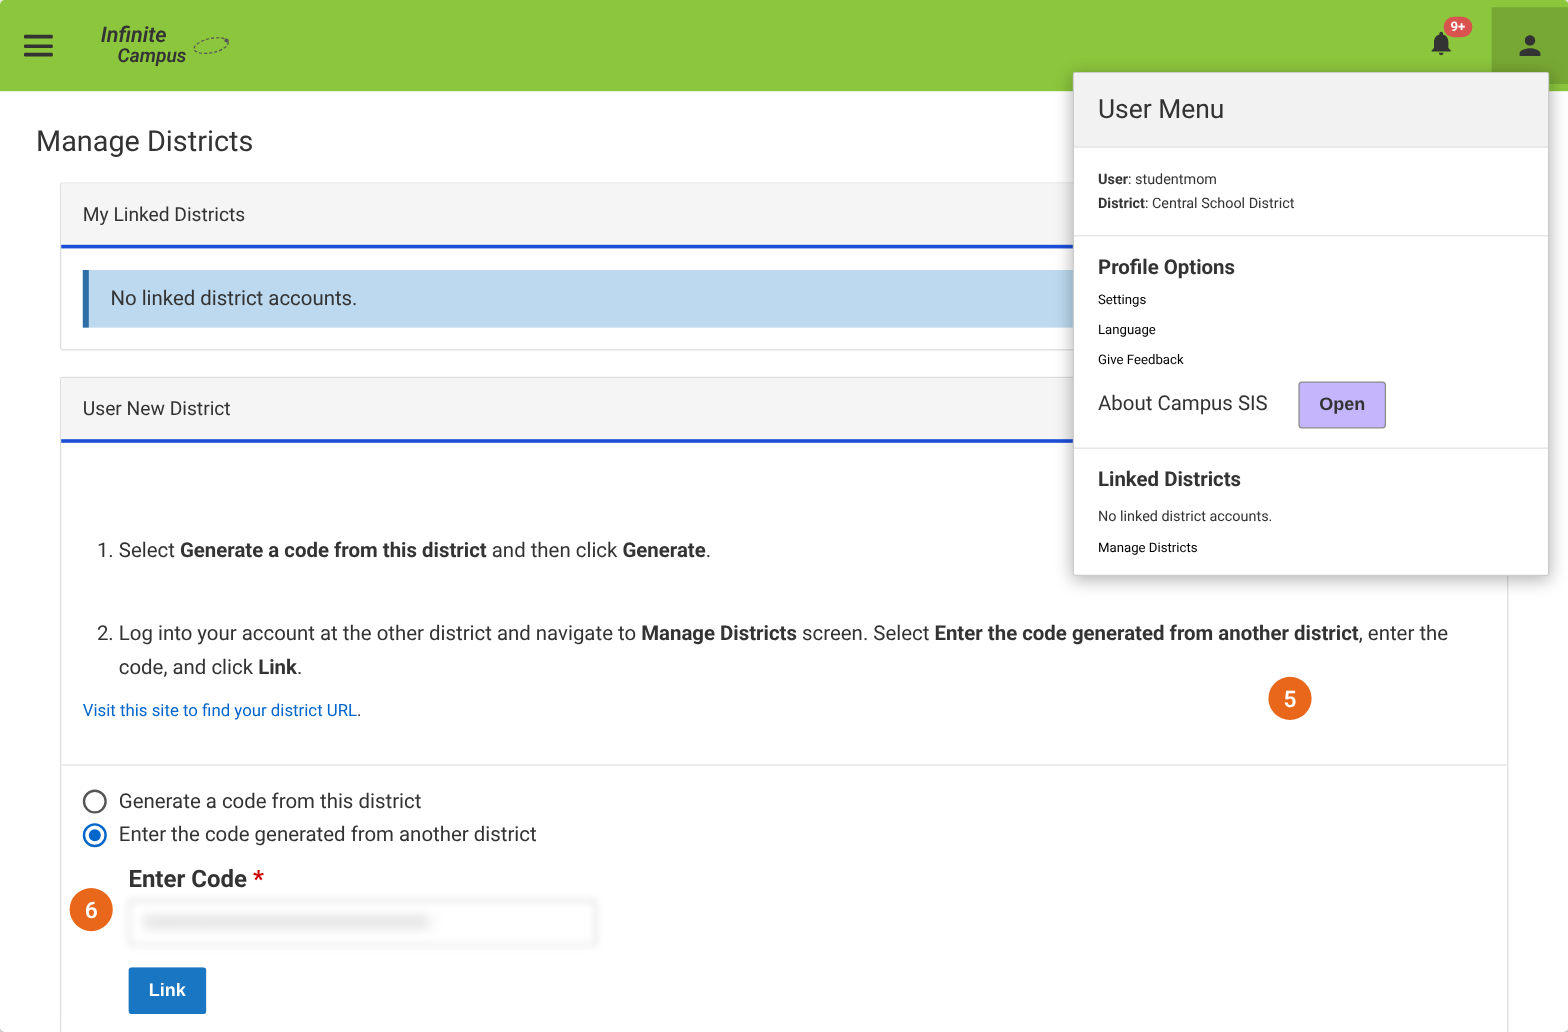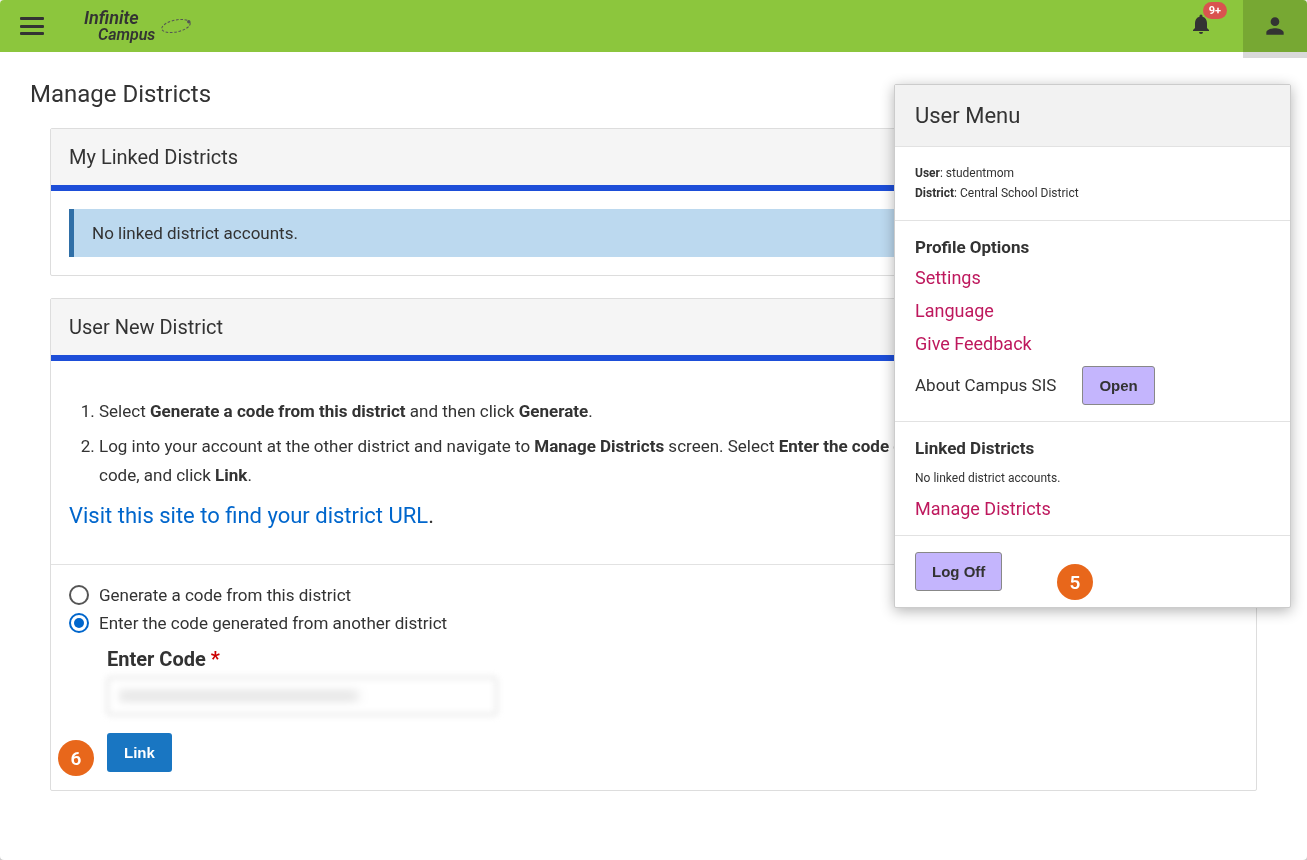--- a/index.html
+++ b/index.html
@@ -1,62 +1,62 @@
 <!DOCTYPE html>
 <html><head>
 <meta charset="utf-8">
 <style>
 * { box-sizing: border-box; margin: 0; padding: 0; }
 body { font-family: -apple-system, BlinkMacSystemFont, "Segoe UI", Roboto, Arial, sans-serif; background: #fff; color: #333; }
 .frame { width: 1307px; height: 860px; position: relative; overflow: hidden; box-shadow: 0 4px 12px rgba(0,0,0,0.5); border-radius: 4px; }
-.header { height: 52px; background: #8cc63d; display: flex; align-items: center; padding: 0 20px; }
+.header { height: 76px; background: #8cc63d; display: flex; align-items: center; padding: 0 20px; }
 .hamburger { width: 24px; height: 18px; display: flex; flex-direction: column; justify-content: space-between; cursor: pointer; margin-right: 40px; }
 .hamburger span { display: block; height: 3px; background: #333; border-radius: 1px; }
 .logo { display: flex; align-items: center; font-style: italic; font-weight: 600; color: #333; font-size: 18px; line-height: 1; }
 .logo-text { display: flex; flex-direction: column; }
 .logo small { font-size: 16px; padding-left: 14px; }
 .logo-swoosh { width: 34px; height: 20px; margin-left: 4px; }
 .header-spacer { flex: 1; }
 .bell-wrap { position: relative; margin-right: 30px; cursor: pointer; }
 .bell-icon { width: 24px; height: 24px; }
 .badge { position: absolute; top: -10px; right: -14px; background: #d9534f; color: #fff; font-size: 11px; font-weight: bold; padding: 2px 6px; border-radius: 10px; }
 .user-icon-wrap { background: rgba(0,0,0,0.15); width: 64px; height: 64px; display: flex; align-items: center; justify-content: center; cursor: pointer; margin-right: -20px; }
 .user-icon { width: 26px; height: 26px; }
 .page-title { font-size: 24px; font-weight: 400; padding: 28px 30px 20px; color: #333; }
 .content { padding: 0 50px; }
 .card { border: 1px solid #ddd; border-radius: 2px; margin-bottom: 22px; background: #fff; }
-.card-header { background: #f5f5f5; padding: 16px 18px; font-size: 20px; font-weight: 400; border-bottom: 6px solid #1d4ed8; }
+.card-header { background: #f5f5f5; padding: 16px 18px; font-size: 16px; font-weight: 400; border-bottom: 3px solid #1d4ed8; }
 .card-body { padding: 18px; }
 .info-banner { background: #bcd9ef; border-left: 5px solid #2f6fa7; padding: 14px 18px; font-size: 17px; color: #333; }
 .instructions { padding: 18px 4px 18px 0; }
 .instructions ol { padding-left: 30px; font-size: 17px; line-height: 1.7; color: #333; }
-.instructions li { margin-bottom: 6px; }
+.instructions li { margin-bottom: 6px; margin-top: 40px; }
 .link { color: #0066cc; text-decoration: none; cursor: pointer; }
-.visit-link { display: block; font-size: 22px; margin-top: 13px; color: #0066cc; cursor: pointer; }
+.visit-link { display: block; font-size: 14px; margin-top: 13px; color: #0066cc; cursor: pointer; }
 .divider { border: none; border-top: 1px solid #e2e2e2; margin: 18px -18px 20px; }
 .form-label { font-size: 14px; font-weight: bold; margin-bottom: 10px; }
 .radio-row { display: flex; align-items: center; margin-bottom: 8px; font-size: 17px; cursor: pointer; }
 .radio { width: 20px; height: 20px; border: 2px solid #555; border-radius: 50%; margin-right: 10px; position: relative; flex-shrink: 0; }
 .radio.checked { border-color: #0066cc; }
 .radio.checked::after { content: ""; position: absolute; top: 3px; left: 3px; right: 3px; bottom: 3px; background: #0066cc; border-radius: 50%; }
 .field-group { margin-left: 38px; margin-top: 14px; }
 .field-label { font-size: 20px; font-weight: bold; margin-bottom: 6px; }
 .req { color: #c00; }
 .text-input { width: 390px; height: 38px; border: 1px solid #bbb; border-radius: 3px; padding: 6px 10px; font-size: 15px; background: #fff; }
 .text-input.blurred { color: transparent; text-shadow: 0 0 10px rgba(100,100,100,0.7); filter: blur(3px); }
 .btn { display: inline-block; border: 1px solid transparent; border-radius: 3px; padding: 10px 16px; font-size: 15px; font-weight: 600; cursor: pointer; }
 .btn-primary { background: #1976c2; color: #fff; }
 .btn-outline { background: #c4b5fd; color: #333; border-color: #888; }
-.user-menu { position: absolute; top: 84px; right: 16px; width: 397px; background: #fff; border: 1px solid #ccc; box-shadow: 0 3px 14px rgba(0,0,0,0.3); border-radius: 2px; }
+.user-menu { position: absolute; top: 60px; right: 16px; width: 397px; background: #fff; border: 1px solid #ccc; box-shadow: 0 3px 14px rgba(0,0,0,0.3); border-radius: 2px; }
 .um-header { background: #f2f2f2; padding: 18px 20px; font-size: 22px; border-bottom: 1px solid #e2e2e2; }
 .um-section { padding: 16px 20px; border-bottom: 1px solid #e2e2e2; }
 .um-section:last-child { border-bottom: none; }
 .um-row { font-size: 12px; line-height: 1.7; }
 .um-title { font-size: 17px; font-weight: bold; margin-bottom: 10px; }
-.um-link { display: block; color: #be185d; font-size: 18px; margin-bottom: 12px; cursor: pointer; }
+.um-link { display: block; color: #000000; font-size: 11px; margin-bottom: 12px; cursor: pointer; }
 .um-about { display: flex; align-items: center; justify-content: flex-start; gap: 26px; margin-top: 10px; }
 .um-about-text { font-size: 17px; }
 .callout { position: absolute; width: 36px; height: 36px; background: #e8671b; color: #fff; border-radius: 50%; display: flex; align-items: center; justify-content: center; font-size: 19px; font-weight: 600; }
 </style>
 </head>
 <body>
 
 <div class="frame">
 
   <div class="header">
@@ -156,21 +156,18 @@
       <div class="um-about">
         <span class="um-about-text">About Campus SIS</span>
         <button class="btn btn-outline">Open</button>
       </div>
     </div>
     <div class="um-section">
       <div class="um-title">Linked Districts</div>
       <div class="um-row" style="margin-bottom:10px">No linked district accounts.</div>
       <a class="um-link" style="margin-bottom:0">Manage Districts</a>
     </div>
-    <div class="um-section">
-      <button class="btn btn-outline">Log Off</button>
-    </div>
   </div>
 
   <div class="callout" style="top:564px; left:1057px;">5</div>
   <div class="callout" style="top:740px; left:58px;">6</div>
 
 </div>
 
 </body></html>

